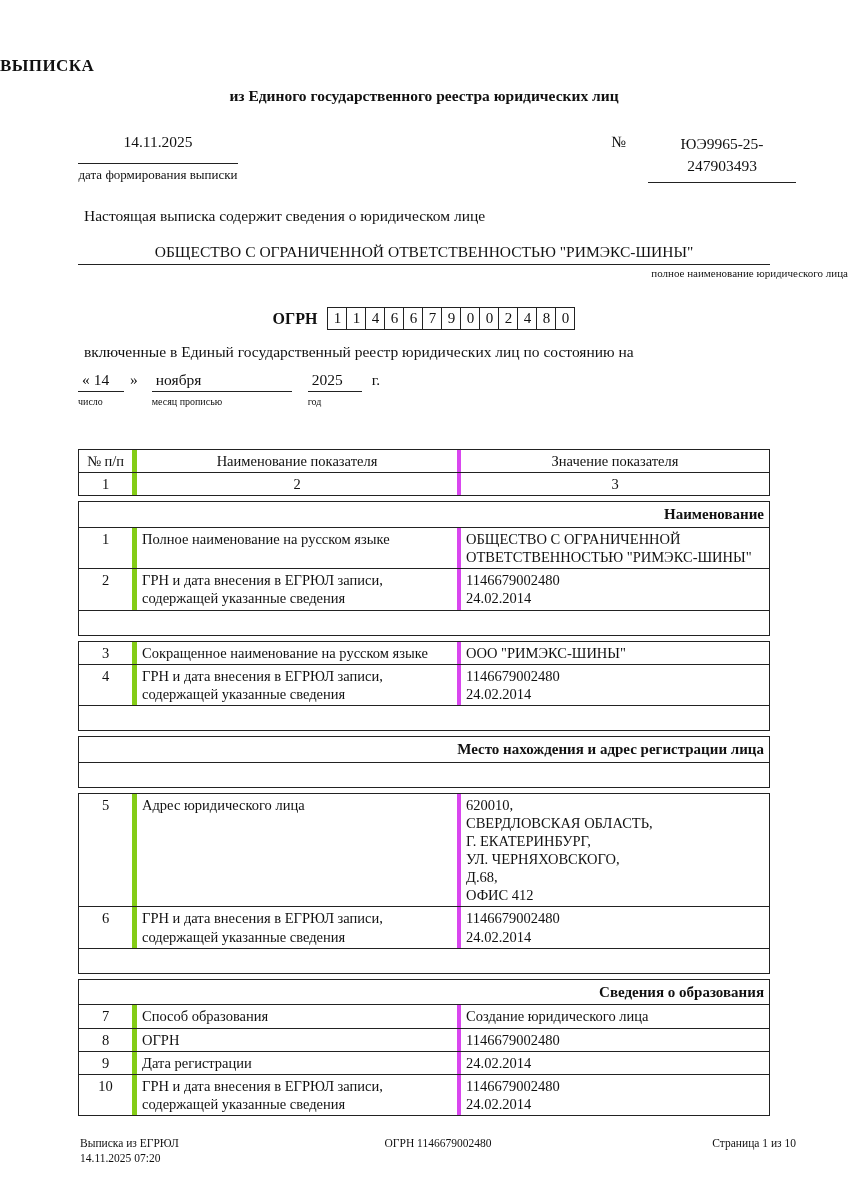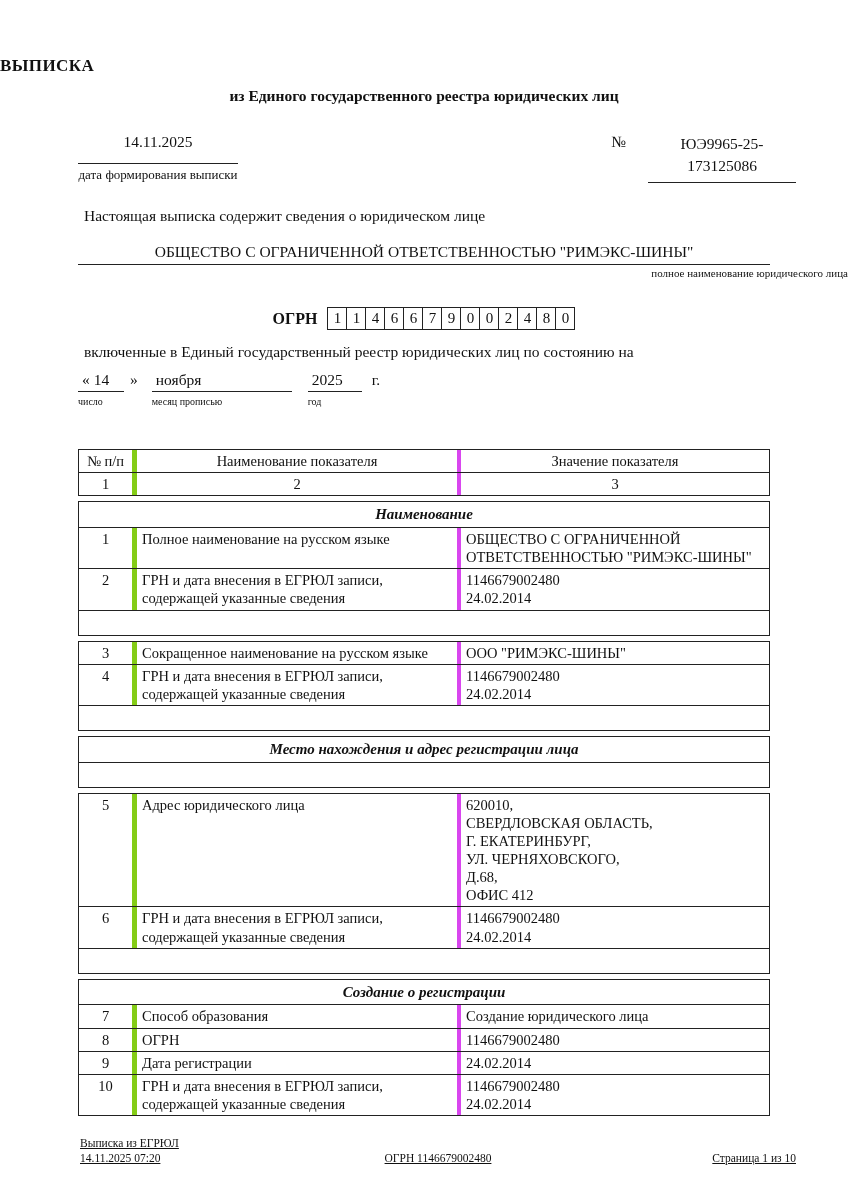--- a/index.html
+++ b/index.html
@@ -49,45 +49,45 @@
 
   .table-area { margin:42px 78px 0 78px; }
   .tblock { border:1px solid #222; margin-bottom:5px; }
   .tblock:last-child { margin-bottom:0; }
   .trow { display:grid; grid-template-columns:58px 324px 1fr; }
   .trow + .trow { border-top:1px solid #222; }
   .tcell { padding:2px 5px; line-height:1.25; }
   .tcell.num { text-align:center; border-right:5px solid #84cc16; padding:2px 2px; }
   .tcell.name { border-right:4px solid #d946ef; }
   .trow.header .tcell { text-align:center; }
-  .trow.section .tcell { grid-column:1 / -1; text-align:center; font-weight:bold; font-size:15px; border-right:none; padding:3px 5px;font-style:italic; }
+  .trow.section .tcell { grid-column:1 / -1; text-align:right; font-weight:bold; font-size:15px; border-right:none; padding:3px 5px; }
   .trow.spacer .tcell { grid-column:1 / -1; height:20px; border-right:none; }
 
   .footer { position:absolute; top:1136px; left:80px; right:52px;
-            display:flex; align-items:flex-end; font-size:11.5px; line-height:1.3;text-decoration:underline; }
+            display:flex; font-size:11.5px; line-height:1.3; }
   .footer-left { width:220px; }
   .footer-center { flex:1; text-align:center; }
   .footer-right { width:220px; text-align:right; }
 </style>
 </head>
 <body>
 
 <div class="title">ВЫПИСКА</div>
 <div class="subtitle">из Единого государственного реестра юридических лиц</div>
 
 <div class="meta-row">
   <div class="date-block">
     <div class="date-value">14.11.2025</div>
     <div class="date-caption">дата формирования выписки</div>
   </div>
   <div class="number-block">
     <span class="number-sign">№</span>
     <div class="number-box">
       <div>ЮЭ9965-25-</div>
-      <div>173125086</div>
+      <div>247903493</div>
     </div>
   </div>
 </div>
 
 <div class="intro">Настоящая выписка содержит сведения о юридическом лице</div>
 
 <div class="company-wrap">
   <div class="company-name">ОБЩЕСТВО С ОГРАНИЧЕННОЙ ОТВЕТСТВЕННОСТЬЮ "РИМЭКС-ШИНЫ"</div>
 </div>
 <div class="company-caption">полное наименование юридического лица</div>
@@ -214,21 +214,21 @@
           <div>1146679002480</div>
           <div>24.02.2014</div>
         </div>
       </div>
       <div class="trow spacer">
         <div class="tcell"></div>
       </div>
     </div>
     <div class="tblock">
       <div class="trow section">
-        <div class="tcell">Создание о регистрации</div>
+        <div class="tcell">Сведения о образования</div>
       </div>
       <div class="trow">
         <div class="tcell num">7</div>
         <div class="tcell name">Способ образования</div>
         <div class="tcell value">
           <div>Создание юридического лица</div>
         </div>
       </div>
       <div class="trow">
         <div class="tcell num">8</div>

